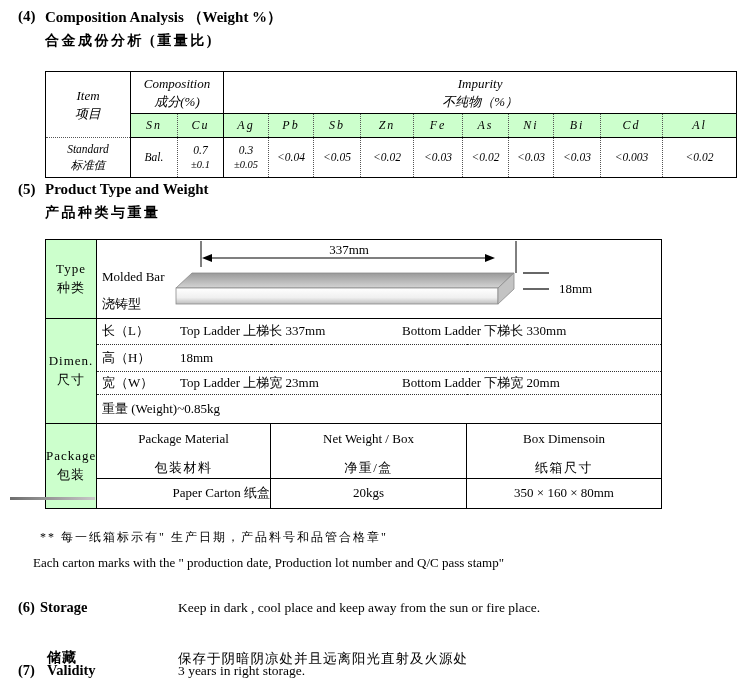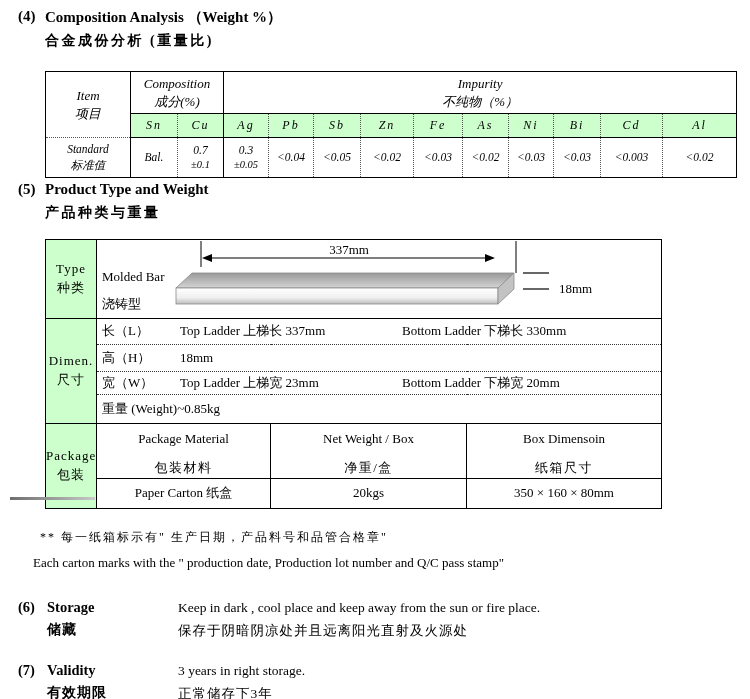--- a/index.html
+++ b/index.html
@@ -2,21 +2,21 @@
 <html><head>
 <meta charset="utf-8">
 <style>
   * { margin:0; padding:0; box-sizing:border-box; }
   html,body { background:#fff; }
   body { font-family:"Liberation Serif", serif; color:#000; }
   #page { position:relative; width:750px; height:699px; background:#fff; overflow:hidden; }
   .abs { position:absolute; }
   .b { font-weight:bold; }
   .sp2 { letter-spacing:2.5px; }
-  .sp1 { letter-spacing:1px; }
+  .sp1 { letter-spacing:1px;margin-top:28px; }
 
   
   table.t1 { border-collapse:collapse; table-layout:fixed; width:691px;
              font-style:italic; text-align:center; border:1.5px solid #000; }
   table.t1 td { border:1px dotted #555; vertical-align:middle; padding:0; line-height:1.35; }
   table.t1 td.item { border-right:1px solid #000; border-left:1px solid #000; font-size:13px; }
   table.t1 td.grp  { border-bottom:1px solid #000; border-left:1px solid #000; font-size:13px;text-align:center; }
   table.t1 tr.elem td { background:#ccffcc; font-size:12px; letter-spacing:2px;
                         border-top:1px solid #000; border-bottom:1px solid #000; height:24px; }
   table.t1 tr.vals td { font-size:11.5px; height:40px; }
@@ -238,35 +238,35 @@
         <td class="pcol pkg2">
           <div class="l1">Net Weight / Box</div>
           <div class="l2">净重/盒</div>
         </td>
         <td class="pcol pkg2">
           <div class="l1">Box Dimensoin</div>
           <div class="l2">纸箱尺寸</div>
         </td>
       </tr>
       <tr class="sec" style="height:30px;">
-        <td style="text-align:center;">Paper Carton  纸盒</td>
+        <td style="text-align:right;">Paper Carton  纸盒</td>
         <td class="pcol">20kgs</td>
         <td class="pcol">350 × 160 × 80mm</td>
       </tr>
     </tbody>
       </table>
   </div>
 
   <div class="abs artifact" style="left:10px; top:497px; width:85px; height:3px;"></div>
 
   <div class="abs fnote-zh" style="left:40px; top:529px;">** 每一纸箱标示有" 生产日期，产品料号和品管合格章"</div>
   <div class="abs fnote-en" style="left:33px; top:555px;">Each carton marks with the " production date, Production lot number and Q/C pass stamp"</div>
 
   <div class="abs b" style="left:18px; top:599px; font-size:14.5px;">(6)</div>
-  <div class="abs b" style="left:47px; top:599px; font-size:14.5px;">Storage</div>
+  <div class="abs b" style="left:40px; top:599px; font-size:14.5px;">Storage</div>
   <div class="abs b sp1" style="left:47px; top:621px; font-size:14px;font-family:Liberation Serif, serif;">储藏</div>
   <div class="abs bodytxt" style="left:178px; top:600px;">Keep in dark , cool place and keep away from the sun or fire place.</div>
   <div class="abs bodytxt sp1" style="left:178px; top:622px;">保存于阴暗阴凉处并且远离阳光直射及火源处</div>
 
   <div class="abs b" style="left:18px; top:662px; font-size:14.5px;">(7)</div>
   <div class="abs b" style="left:47px; top:662px; font-size:14.5px;">Validity</div>
   <div class="abs b sp1" style="left:47px; top:684px; font-size:14px;">有效期限</div>
   <div class="abs bodytxt" style="left:178px; top:663px;">3 years in right storage.</div>
   <div class="abs bodytxt sp1" style="left:178px; top:685px;">正常储存下3年</div>
 

